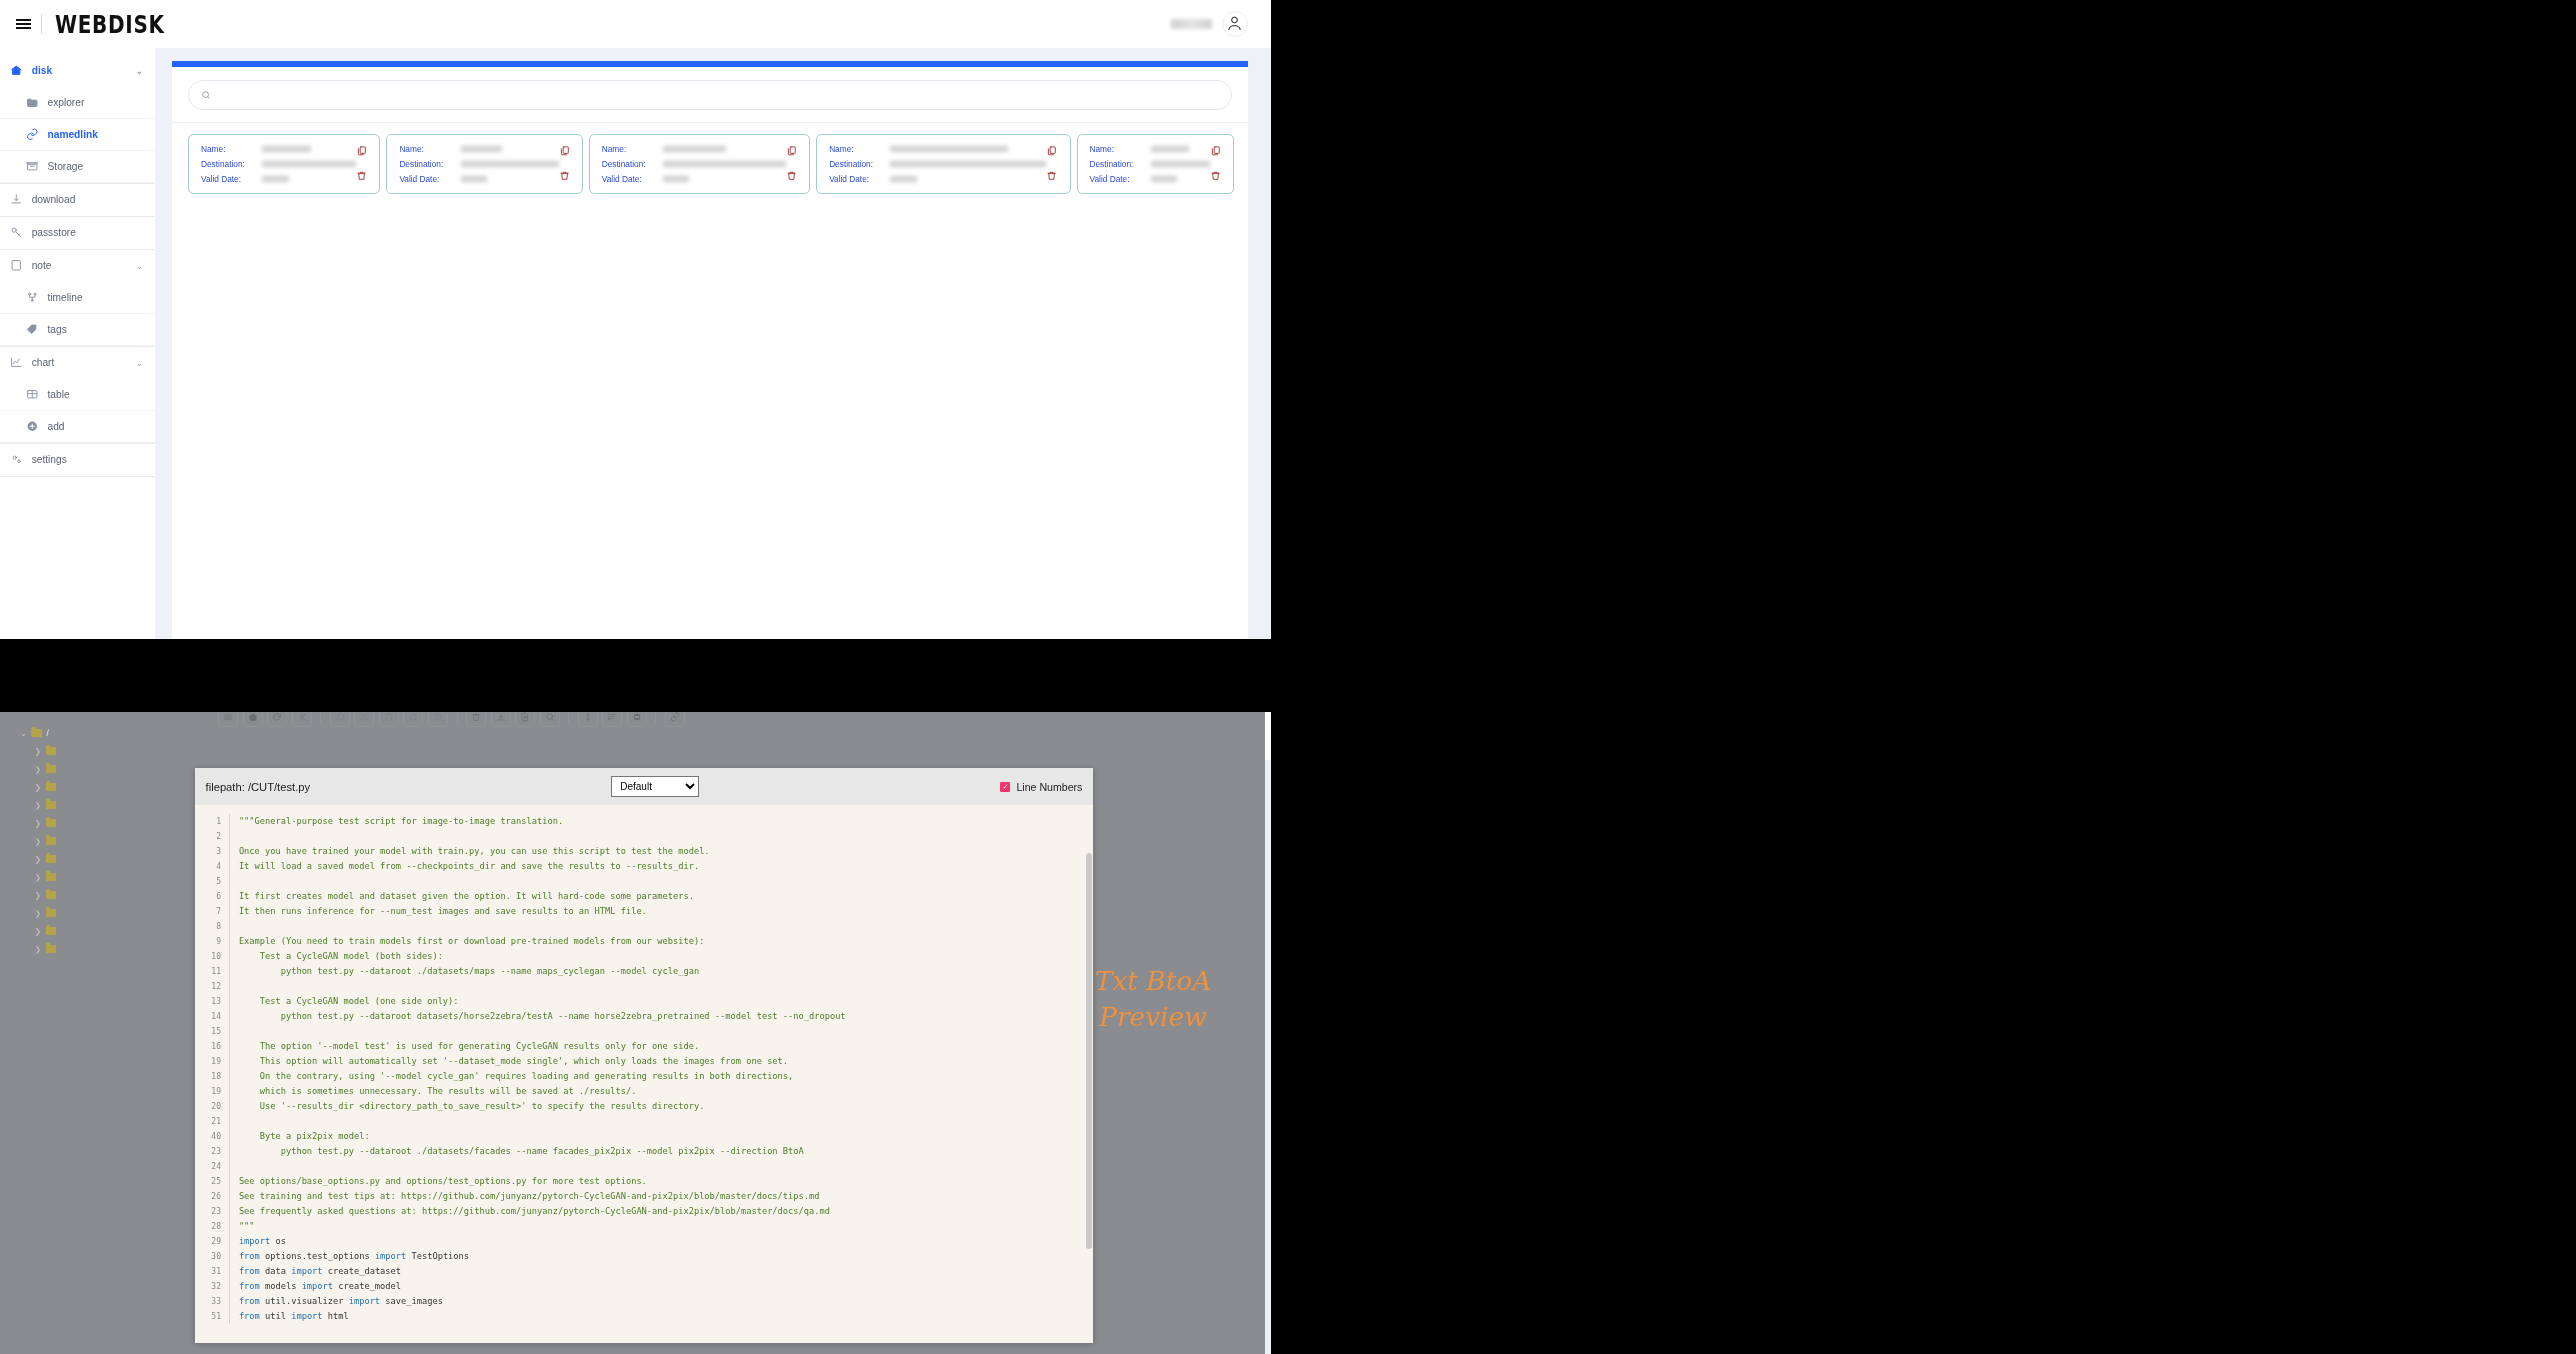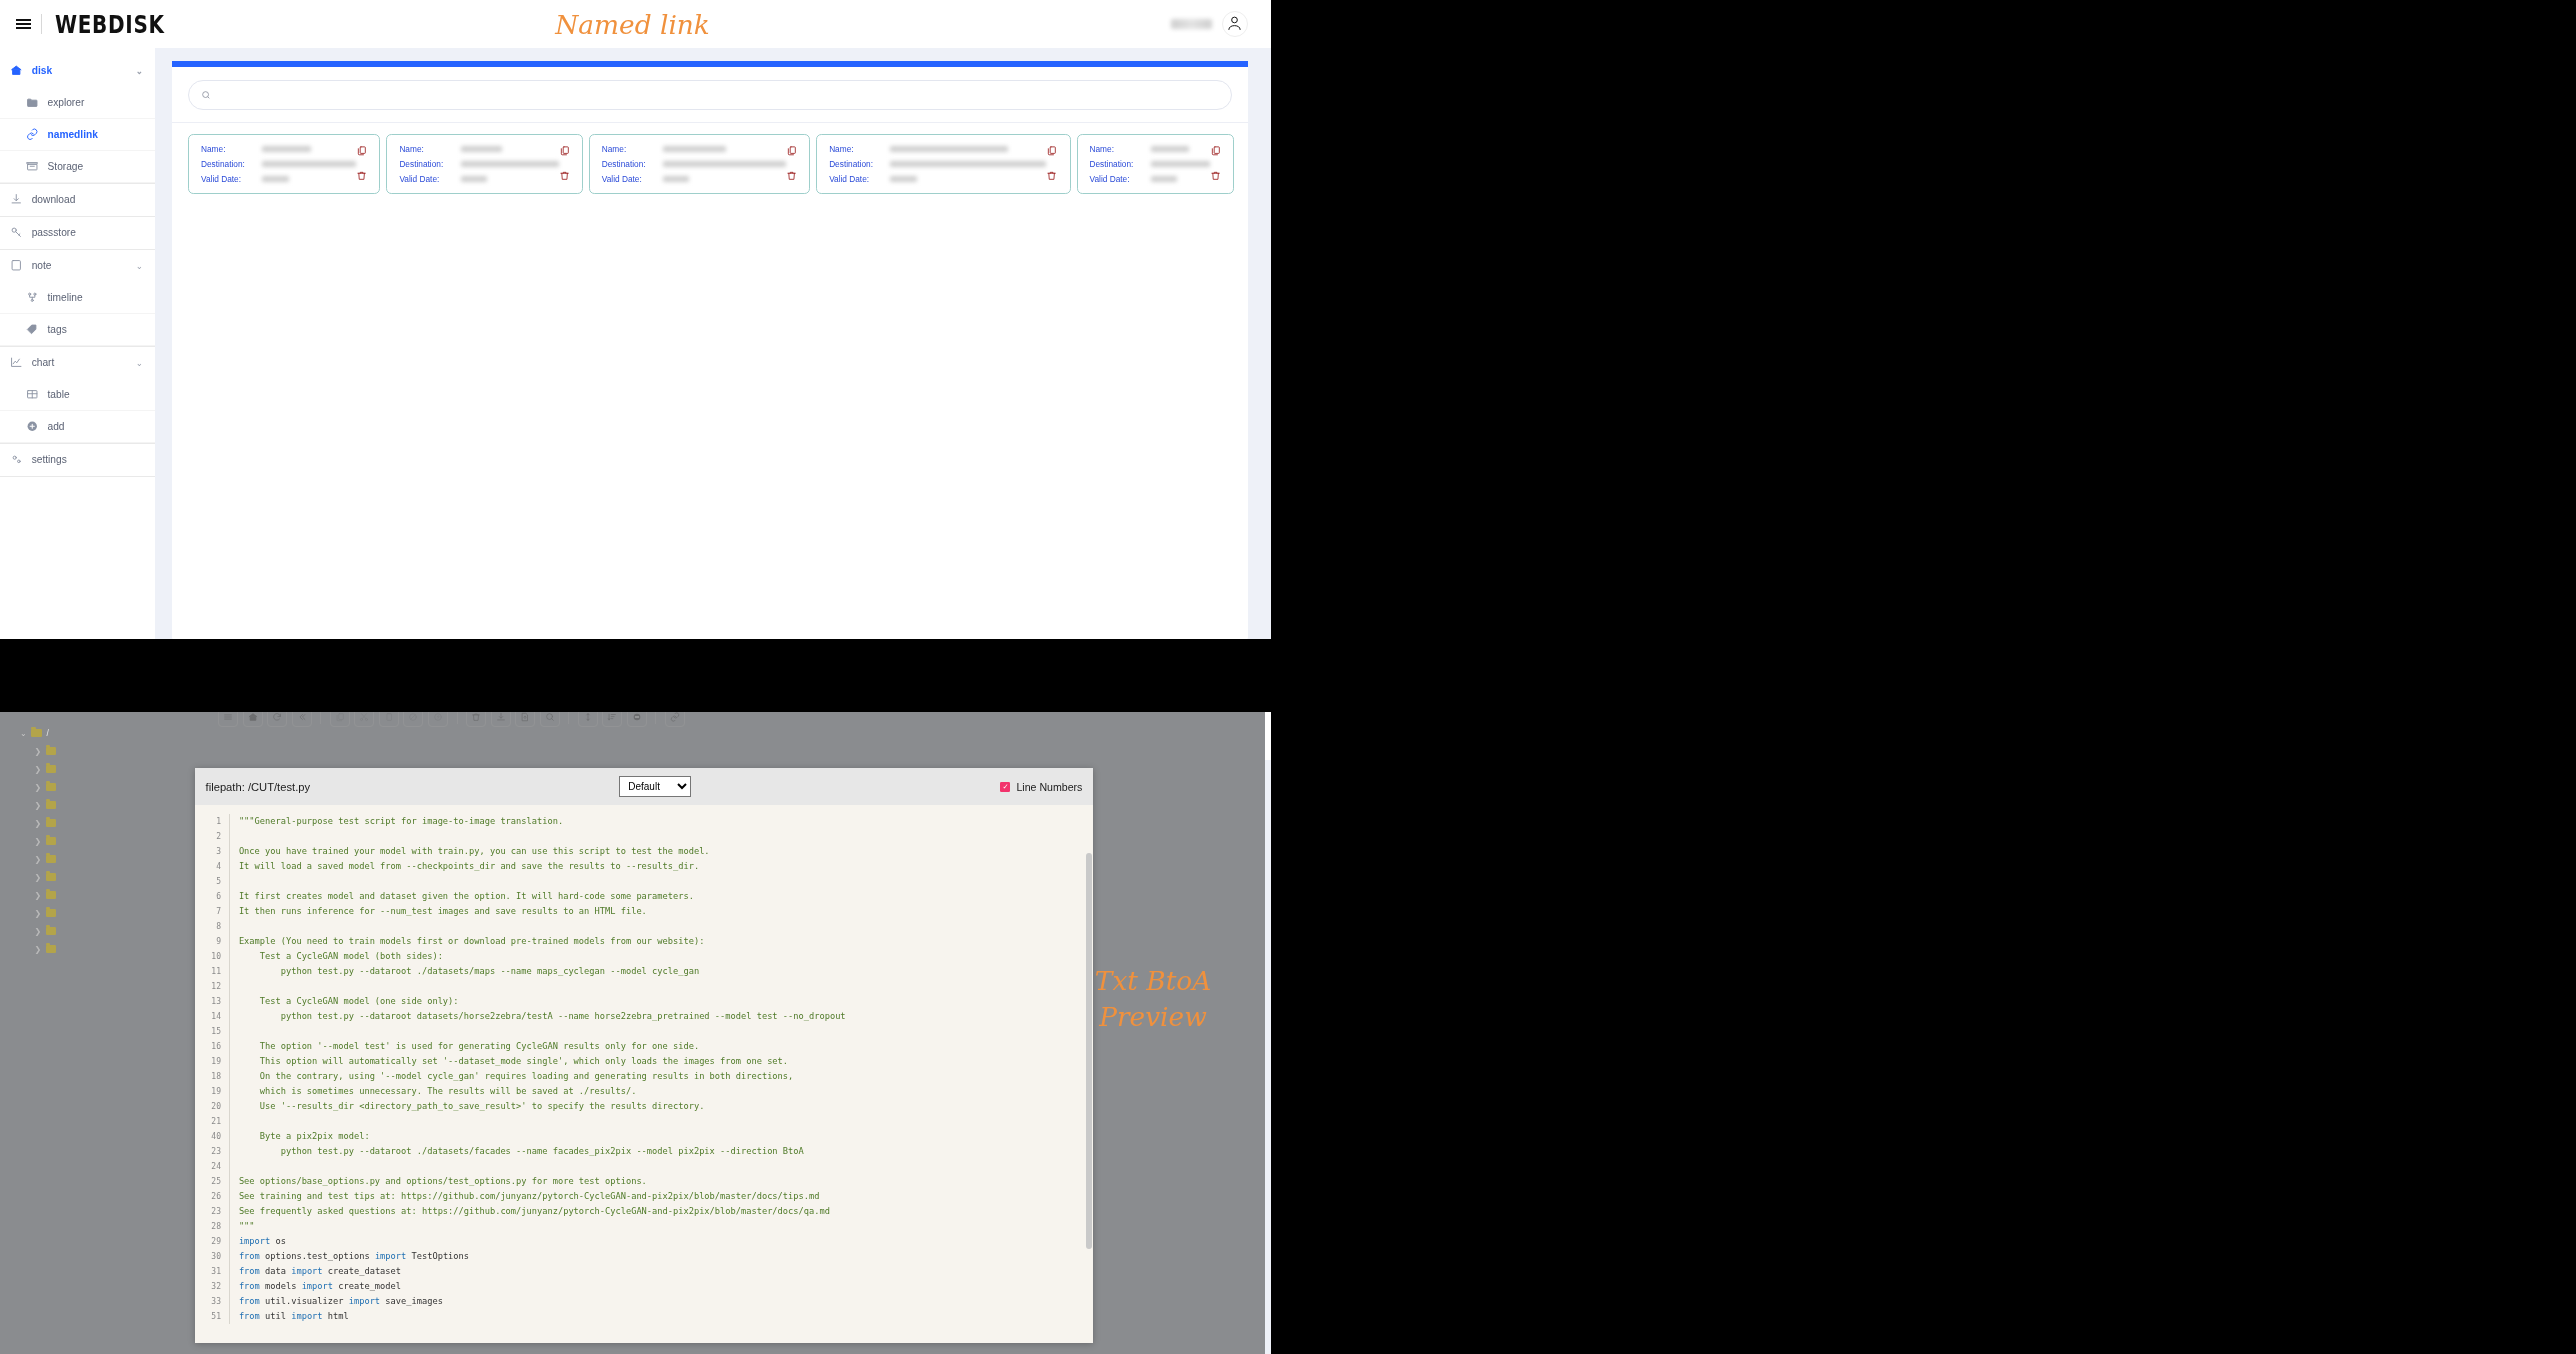--- a/index.html
+++ b/index.html
@@ -140,21 +140,21 @@
   .p4-tree { position:absolute; left:20px; top:12px; }
   .p4-tnode { display:flex; align-items:center; gap:4.6px; height:18px; font-size:8.6px; }
   .p4-folder { width:10.6px; height:8.6px; background:#b3a44a; border-radius:1.3px; position:relative; }
   .p4-folder:before{content:"";position:absolute;left:0;top:-2px;width:4.6px;height:2px;background:#b3a44a;border-radius:1.3px 1.3px 0 0;}
 
   .viewer { position:absolute; left:195px; top:56px; width:898px; height:575px;
             background:#f7f4ee; box-shadow:0 1.3px 6.6px rgba(0,0,0,.25); display:flex; flex-direction:column; }
   .viewer-head { height:37px; background:#e7e7e7; display:flex; align-items:center; padding:0 10.6px; flex:0 0 37px; }
   .vh-path { font-size:11.2px; color:#1b1b1b; }
   .vh-sel { margin-left:auto; margin-right:auto; }
-  .vh-sel select { font-size:10px; padding:2.6px 4px; width:72px; font-family:"Liberation Sans",sans-serif;
+  .vh-sel select { font-size:10px; padding:2.6px 4px; width:88px; font-family:"Liberation Sans",sans-serif;
                    border:0.7px solid #767676; background:#fff; }
   .vh-chk { display:flex; align-items:center; gap:6px; font-size:10.6px; color:#1b1b1b; }
   .pink-chk { width:10px; height:10px; background:#f2336c; color:#fff; font-size:7.3px;
               display:flex; align-items:center; justify-content:center; border-radius:1.3px; }
   .code { flex:1; overflow:hidden; background:#f7f4ee; padding:9.2px 0 0 0; position:relative; }
   .cline { display:flex; font-family:"DejaVu Sans Mono", monospace; font-size:8.7px; line-height:15px;
            white-space:pre; }
   .cno { width:34px; flex:0 0 34px; text-align:right; padding-right:8px; color:#8a8a8a; font-size:8px; }
   .cbar { width:0.7px; background:#d9d6ce; flex:0 0 0.7px; margin-right:9.2px; }
   .ctx { color:#4f7a28; }
@@ -714,21 +714,20 @@
 
   <div class="panel p2">
     <div class="topbar">
       <div class="hamb">
           <i></i>
           <i></i>
           <i></i>
         </div>
       <div class="vbar"></div>
       <div class="brand">WEBDISK</div>
-      <div class="page-title">Named link</div>
       <div class="topright">
         <div class="blur-user"></div>
         <div class="avatar">
           <svg viewBox="0 0 24 24" fill="none" stroke="#111" stroke-width="1.4">
               <circle cx="12" cy="7" r="4"></circle>
               <path d="M4 21c0-4 3.5-6 8-6s8 2 8 6"></path>
             </svg>
         </div>
       </div>
     </div>

